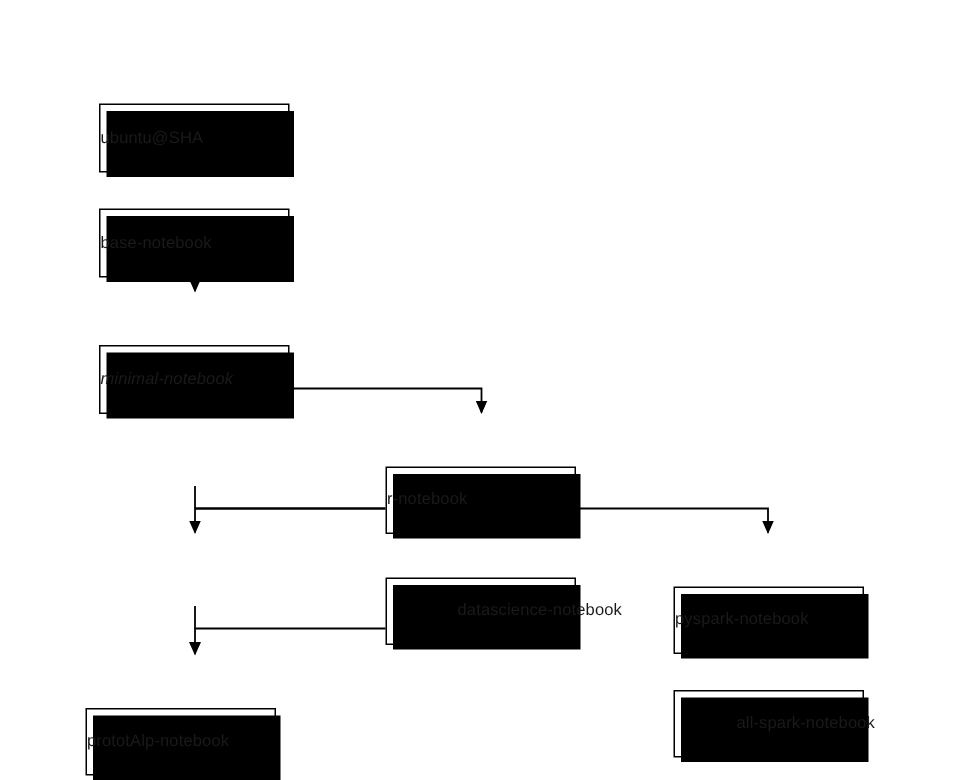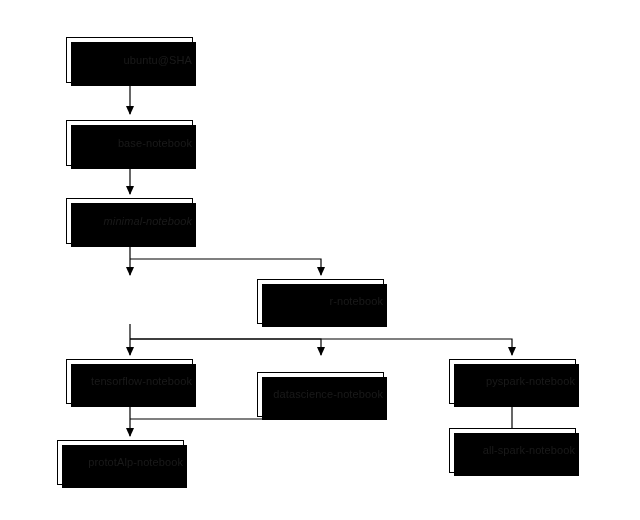--- a/index.html
+++ b/index.html
@@ -28,22 +28,23 @@
     height: 520px;
     pointer-events: none;
   }
   .node {
     position: absolute;
     box-sizing: border-box;
     background: #ffffff;
     border: 1px solid #000000;
     display: flex;
     align-items: center;
-    justify-content: flex-end;
+    justify-content: flex-start;
     z-index: 5;
+    margin-top: 32px;
   }
   
   .node::after {
     content: "";
     position: absolute;
     left: 4px;
     top: 4px;
     width: 100%;
     height: 100%;
     background: #000000;
@@ -108,46 +109,43 @@
 
     <g>
       <path d="M 512,404 L 512,436" stroke="#000000" stroke-width="1.2" fill="none" marker-end="url(#arrowhead)"></path>
     </g>
   </svg>
 
   <div class="node" style="left:66px; top:37px; width:127px; height:46px;">
     <span class="node-label">ubuntu@SHA</span>
   </div>
 
-  <div class="node" style="left:66px; top:120px; width:127px; height:46px;">
+  <div class="node" style="left:66px; top:107px; width:127px; height:46px;">
     <span class="node-label">base-notebook</span>
   </div>
 
   <div class="node" style="left:66px; top:198px; width:127px; height:46px;font-style:italic;">
     <span class="node-label">minimal-notebook</span>
   </div>
 
 
-  <div class="node" style="left:257px; top:279px; width:127px; height:45px;padding-left:40px;">
+  <div class="node" style="left:257px; top:279px; width:127px; height:45px;">
     <span class="node-label">r-notebook</span>
   </div>
 
-  <div class="node" style="left:66px; top:359px; width:127px; height:45px;">
-    <span class="node-label">tensorflow-notebook</span>
-  </div>
 
-  <div class="node" style="left:257px; top:372px; width:127px; height:45px;">
+  <div class="node" style="left:257px; top:353px; width:127px; height:45px;padding-left:47px;">
     <span class="node-label">datascience-notebook</span>
   </div>
 
   <div class="node" style="left:449px; top:359px; width:127px; height:45px;">
     <span class="node-label">pyspark-notebook</span>
   </div>
 
   <div class="node" style="left:57px; top:440px; width:127px; height:45px;">
     <span class="node-label">prototAlp-notebook</span>
   </div>
 
-  <div class="node" style="left:449px; top:428px; width:127px; height:45px;">
+  <div class="node" style="left:449px; top:428px; width:127px; height:45px;padding-left:41px;">
     <span class="node-label">all-spark-notebook</span>
   </div>
 
 </div>
 
 </body></html>

